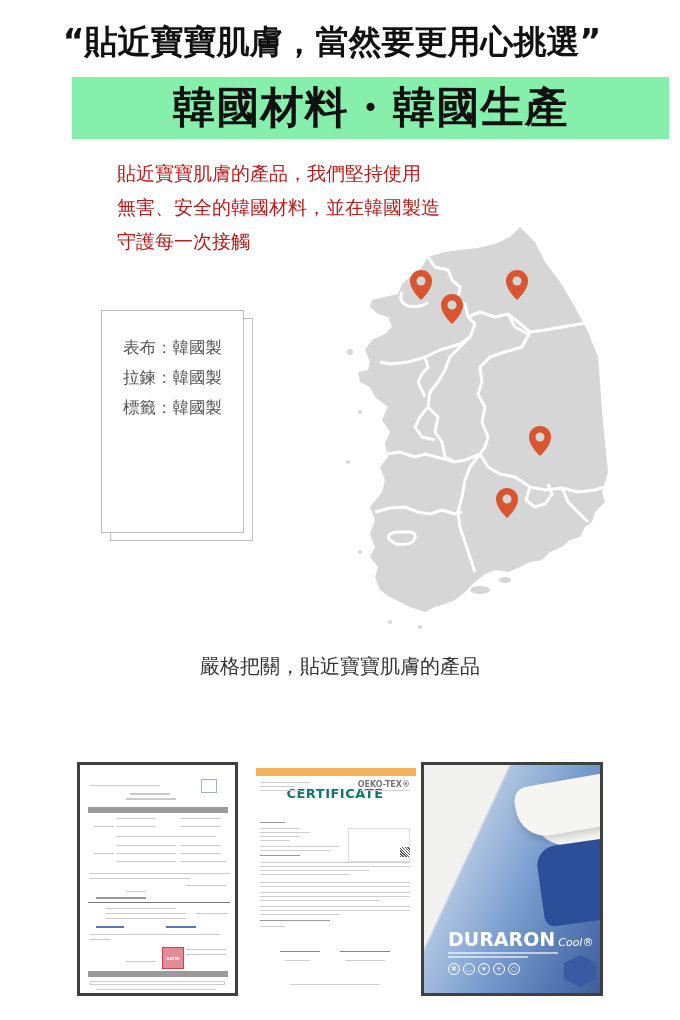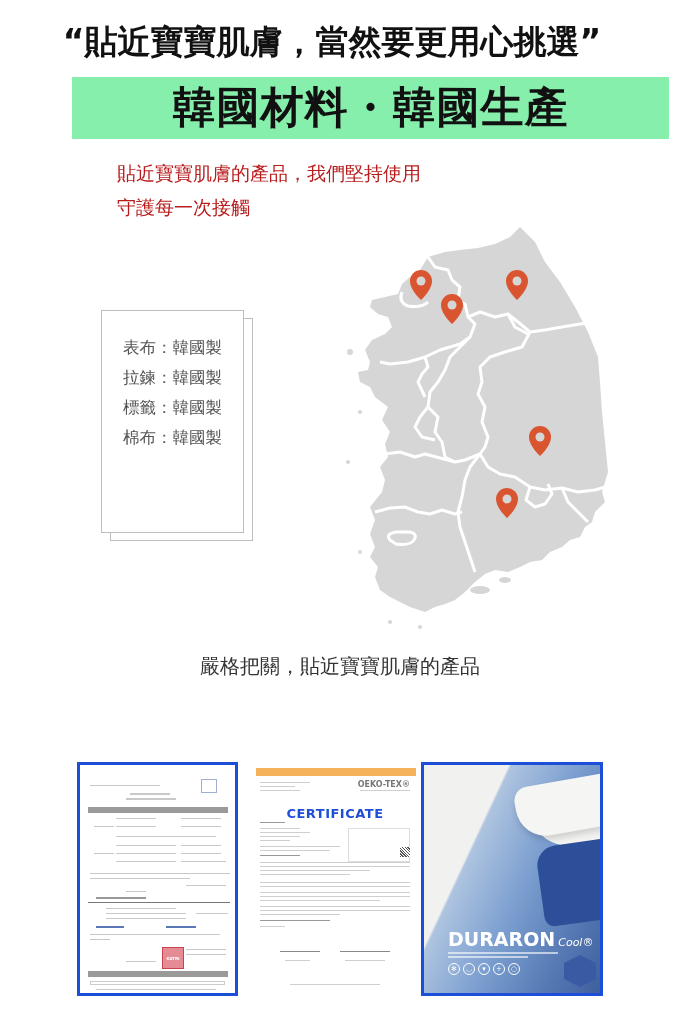--- a/index.html
+++ b/index.html
@@ -31,39 +31,39 @@
     border: 1px solid #bdbdbd; background: #fff; padding-top: 22px; padding-left: 21px;
   }
   .paper-front .row { font-size: 16.5px; color: #555; line-height: 30px; white-space: nowrap; }
 
   .cert-text {
     position: absolute; left: 0; top: 652px; width: 680px; text-align: center;
     font-size: 20px; color: #333; line-height: 29px;
   }
 
   .card {
-    position: absolute; top: 762px; height: 234px; border: 3px solid #1d4ed8; background: #fff;
+    position: absolute; top: 762px; height: 234px; border: 3px solid #404040; background: #fff;
     overflow: hidden;
   }
   .card1 { left: 77px; width: 161px; }
   .card2 { left: 250px; width: 170px; border: none; }
   .card3 { left: 421px; width: 182px; }
 
   
   .doc { position: absolute; inset: 6px; background: #fff; }
   .doc .l { position: absolute; height: 2px; background: #c9c9c9; }
   .doc .bar { position: absolute; height: 6px; background: #9a9a9a; }
   .stamp { position: absolute; left: 76px; top: 176px; width: 22px; height: 22px; background: #e58b94; border: 1px solid #c9434f;
     font-size: 4px; color: #fff; text-align: center; line-height: 22px; font-weight: bold; }
   .mini-box { position: absolute; left: 115px; top: 8px; width: 16px; height: 14px; border: 1px solid #9fb0d4; }
 
   
   .oeko-top { position: absolute; left: 6px; top: 6px; width: 160px; height: 8px; background: #f4b25a; }
   .oeko-brand { position: absolute; right: 10px; top: 18px; font-size: 8px; color: #777; font-weight: bold; }
-  .oeko-title { position: absolute; left: 0; right: 0; top: 44px; text-align: center; font-size: 13px; color: #1d4ed8; font-weight: bold; letter-spacing: 0.5px; }
+  .oeko-title { position: absolute; left: 0; right: 0; top: 24px; text-align: center; font-size: 13px; color: #0f766e; font-weight: bold; letter-spacing: 0.5px; }
   .oeko-lines .l { position: absolute; height: 2px; background: #cfcfcf; }
   .oeko-box { position: absolute; left: 98px; top: 66px; width: 62px; height: 34px; border: 1px solid #ddd; }
   .oeko-qr { position: absolute; right: 10px; top: 85px; width: 10px; height: 10px; background: repeating-linear-gradient(45deg,#555 0 1px,#fff 1px 2px); }
   .oeko-sig { position: absolute; top: 178px; width: 40px; height: 12px; border-bottom: 1px solid #888; }
 
   
   .dur-bg { position: absolute; inset: 0;
     background:
       radial-gradient(ellipse 60px 35px at 150px 60px, #f3f3f1 60%, transparent 62%),
       linear-gradient(115deg, #f1f1ef 0 30%, #aec4e0 31%, #7c9fd0 55%, #5679b4 80%, #3e5f9d 100%); }
@@ -81,20 +81,21 @@
 <body>
 
 <div class="headline">“貼近寶寶肌膚，當然要更用心挑選”</div>
 
 <div class="banner">
   <span class="banner-text">韓國材料・韓國生產</span>
 </div>
 
 <div class="intro">
   <div>貼近寶寶肌膚的產品，我們堅持使用</div>
+  <div>無害、安全的韓國材料，並在韓國製造</div>
   <div>守護每一次接觸</div>
 </div>
 
 <svg class="map" viewBox="0 0 300 420" xmlns="http://www.w3.org/2000/svg">
   <g fill="#d6d6d6">
     <path d="M190 5 L205 20 L215 40 L230 60 L245 85 L258 110 L268 135 L270 160 L272 190 L275 220 L278 250 L272 270 L275 280 L265 290 L262 300 L255 305 L250 315 L240 318 L232 325 L220 330 L212 338 L200 340 L190 345 L178 350 L165 348 L155 352 L145 360 L135 370 L125 378 L115 382 L105 385 L95 390 L80 385 L70 380 L60 375 L50 368 L45 355 L48 345 L40 335 L45 325 L40 312 L45 298 L40 285 L52 270 L55 258 L50 245 L58 235 L55 222 L60 210 L52 198 L58 185 L45 175 L40 165 L30 160 L28 150 L38 148 L40 140 L35 128 L42 118 L55 112 L62 105 L58 95 L48 92 L40 85 L42 78 L55 75 L68 72 L72 62 L80 55 L90 48 L98 35 L115 30 L130 28 L148 26 L165 22 L180 15 Z"></path>
     <circle cx="20" cy="130" r="3"></circle>
     <circle cx="30" cy="190" r="2"></circle>
     <circle cx="18" cy="240" r="2"></circle>
     <circle cx="30" cy="330" r="2"></circle>
@@ -143,21 +144,20 @@
       <circle cx="0" cy="-3" r="4.5" fill="#d6d6d6"></circle>
     </g>
   </g>
 </svg>
 
 <div class="paper-back"></div>
 <div class="paper-front">
   <div class="row">表布：韓國製</div>
   <div class="row">拉鍊：韓國製</div>
   <div class="row">標籤：韓國製</div>
-  <div class="row">棉布：韓國製</div>
 </div>
 
 <div class="cert-text">
   <div>嚴格把關，貼近寶寶肌膚的產品</div>
 </div>
 
 <div class="card card1">
   <div class="doc">
     <div class="mini-box"></div>
     <div class="l" style="left:4px;top:14px;width:70px;height:1px;"></div>

